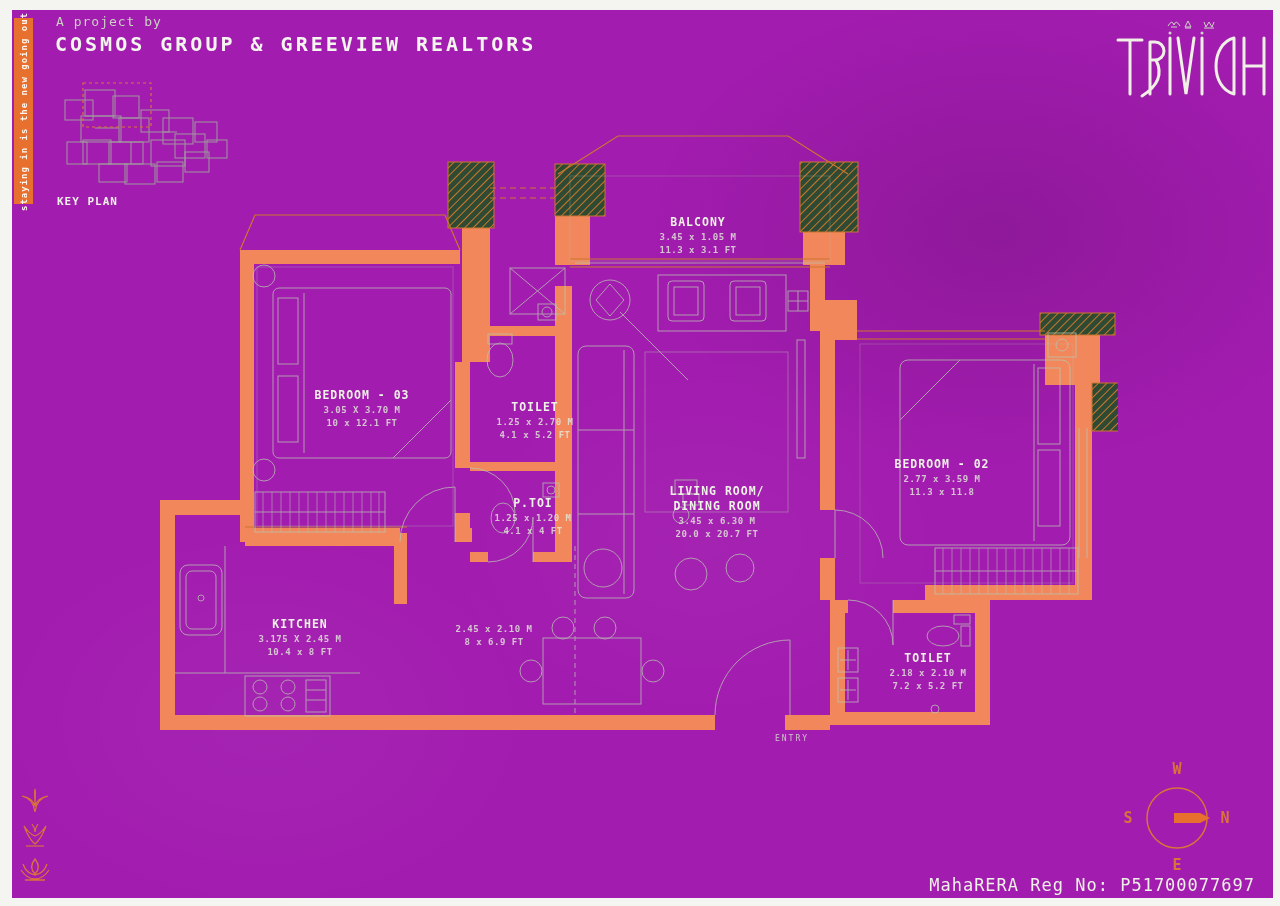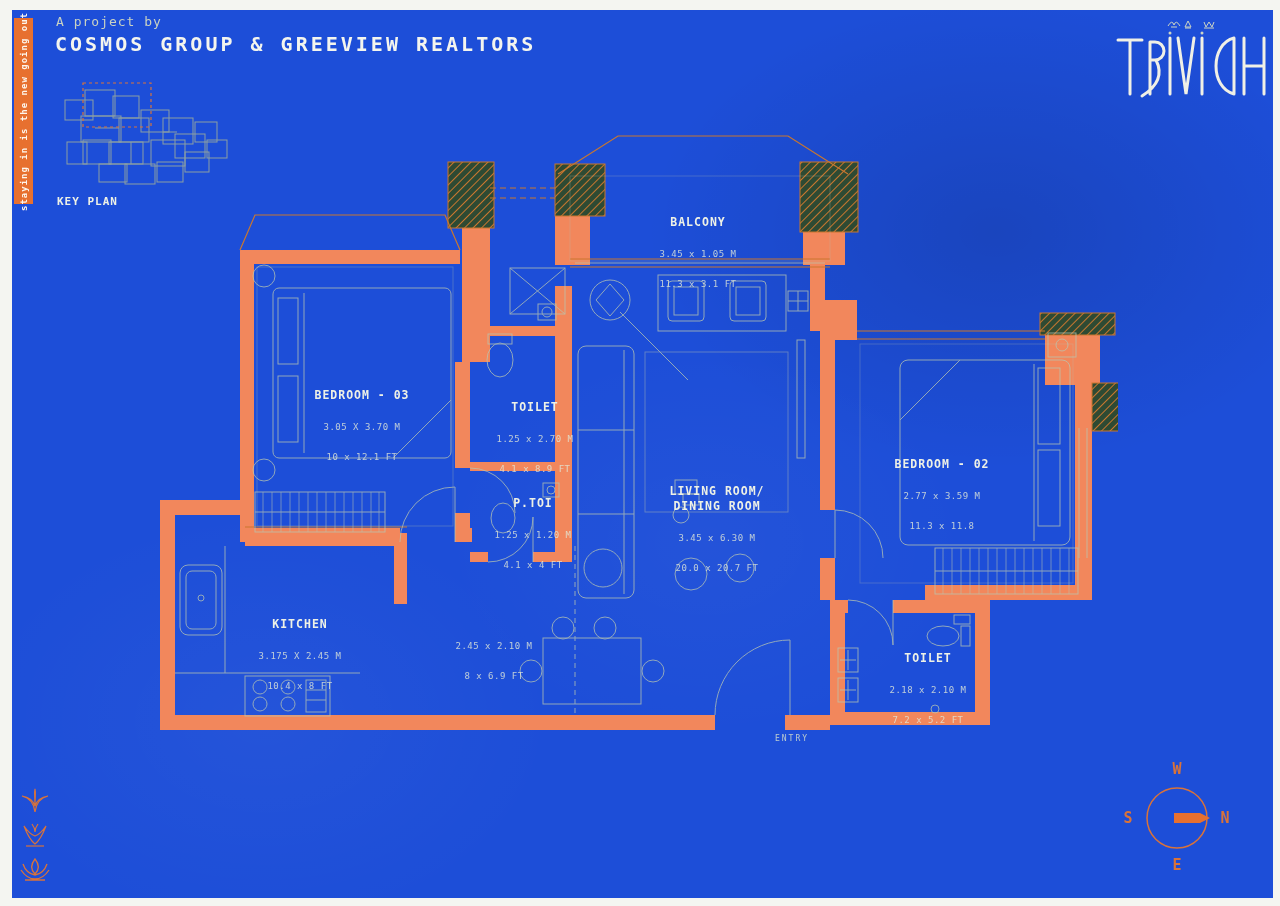--- a/index.html
+++ b/index.html
@@ -1,39 +1,39 @@
 <!DOCTYPE html>
 <html><head>
 <meta charset="utf-8">
 <style>
   html,body{margin:0;padding:0;}
   body{width:1280px;height:906px;background:#f4f5f1;position:relative;overflow:hidden;
        font-family:"DejaVu Sans Mono","Liberation Mono",monospace;}
-  .canvas{position:absolute;left:12px;top:10px;right:7px;bottom:8px;background:#1d4ed8;}
+  .canvas{position:absolute;left:12px;top:10px;right:7px;bottom:8px;background:#a21caf;}
   .canvas::before{content:"";position:absolute;inset:0;
      background:
        radial-gradient(420px 300px at 20% 80%, rgba(255,255,255,0.035), transparent 70%),
        radial-gradient(500px 340px at 78% 25%, rgba(0,0,0,0.12), transparent 70%),
        radial-gradient(380px 280px at 55% 60%, rgba(255,255,255,0.03), transparent 70%);
      pointer-events:none;}
   .ribbon{position:absolute;left:2px;top:8px;width:19px;height:186px;background:#e7702f;
      display:flex;align-items:center;justify-content:center;}
   .ribbon span{writing-mode:vertical-rl;transform:rotate(180deg);
      font:bold 9px "DejaVu Sans Mono",monospace;color:#fdf6ee;letter-spacing:1px;white-space:nowrap;}
   .byline{position:absolute;left:44px;top:4px;color:#c9d2c2;font-size:13px;letter-spacing:1px;}
   .developer{position:absolute;left:43px;top:22px;color:#f4f5ee;font-weight:bold;font-size:20px;letter-spacing:3px;text-align:right;}
   .keyplan-label{position:absolute;left:45px;top:185px;color:#eef1e6;font-weight:bold;font-size:11px;letter-spacing:1px;}
   .keyplan{position:absolute;left:43px;top:72px;}
   .logo{position:absolute;left:1104px;top:2px;width:152px;height:92px;}
   .brand-hidden{position:absolute;opacity:0;pointer-events:none;}
   .plan{position:absolute;left:136px;top:118px;width:970px;height:610px;}
   .plan svg{position:absolute;left:0;top:0;}
   .room-label{position:absolute;transform:translateX(-50%);text-align:center;white-space:nowrap;
      color:#eef1e6;font-weight:bold;font-size:11.5px;letter-spacing:1px;line-height:1.3;}
-  .room-dims{font-weight:normal;font-size:9px;letter-spacing:.5px;color:rgba(224,232,216,.82);line-height:1.35;margin-top:18px;}
+  .room-dims{font-weight:bold;font-size:9px;letter-spacing:.5px;color:rgba(224,232,216,.82);line-height:1.35;margin-top:1px;}
   .entry-label{position:absolute;transform:translateX(-50%);color:rgba(214,224,206,.85);
      font-size:8px;letter-spacing:2px;margin-left:28px;}
   .flat-info{position:absolute;left:45px;top:727px;color:#f2f3ea;font-weight:bold;font-size:16.5px;letter-spacing:2px;}
   .rera{position:absolute;right:18px;bottom:3px;color:#edf0e5;font-size:17px;letter-spacing:1px;}
   .compass{position:absolute;left:1100px;top:742px;}
   .lotus-stack{position:absolute;left:5px;bottom:14px;width:36px;height:96px;
      display:flex;flex-direction:column;justify-content:space-between;align-items:center;}
 </style>
 </head>
 <body>
@@ -292,21 +292,21 @@
       <div class="room-dims">11.3 x 3.1 FT</div>
     </div>
     <div class="room-label" style="left:214px;top:260px;">
       <div>BEDROOM - 03</div>
       <div class="room-dims">3.05 X 3.70 M</div>
       <div class="room-dims">10 x 12.1 FT</div>
     </div>
     <div class="room-label" style="left:387px;top:272px;">
       <div>TOILET</div>
       <div class="room-dims">1.25 x 2.70 M</div>
-      <div class="room-dims">4.1 x 8.9 FT</div>
+      <div class="room-dims">4.1 x 5.2 FT</div>
     </div>
     <div class="room-label" style="left:385px;top:368px;">
       <div>P.TOI</div>
       <div class="room-dims">1.25 x 1.20 M</div>
       <div class="room-dims">4.1 x 4 FT</div>
     </div>
     <div class="room-label" style="left:569px;top:356px;">
       <div>LIVING ROOM/</div>
       <div>DINING ROOM</div>
       <div class="room-dims">3.45 x 6.30 M</div>
@@ -327,20 +327,21 @@
       <div class="room-dims">8 x 6.9 FT</div>
     </div>
     <div class="room-label" style="left:780px;top:523px;">
       <div>TOILET</div>
       <div class="room-dims">2.18 x 2.10 M</div>
       <div class="room-dims">7.2 x 5.2 FT</div>
     </div>
     <div class="entry-label" style="left:616px;top:606px;">ENTRY</div>
   </div>
 
+  <div class="rera">MahaRERA Reg No: P51700077697</div>
 
   <div class="compass">
     <svg width="130" height="130" viewBox="0 0 130 130">
       <circle cx="65" cy="66" r="30" fill="none" stroke="#d9733a" stroke-width="1.5"></circle>
       <path d="M62,61 h26 l10,5 l-10,5 h-26 z" fill="#e7702f"></path>
       <text x="65" y="22" text-anchor="middle" font-family="DejaVu Sans Mono, monospace" font-size="15" font-weight="bold" fill="#d9733a">W</text>
       <text x="16" y="71" text-anchor="middle" font-family="DejaVu Sans Mono, monospace" font-size="15" font-weight="bold" fill="#d9733a">S</text>
       <text x="113" y="71" text-anchor="middle" font-family="DejaVu Sans Mono, monospace" font-size="15" font-weight="bold" fill="#d9733a">N</text>
       <text x="65" y="118" text-anchor="middle" font-family="DejaVu Sans Mono, monospace" font-size="15" font-weight="bold" fill="#d9733a">E</text>
     </svg>

